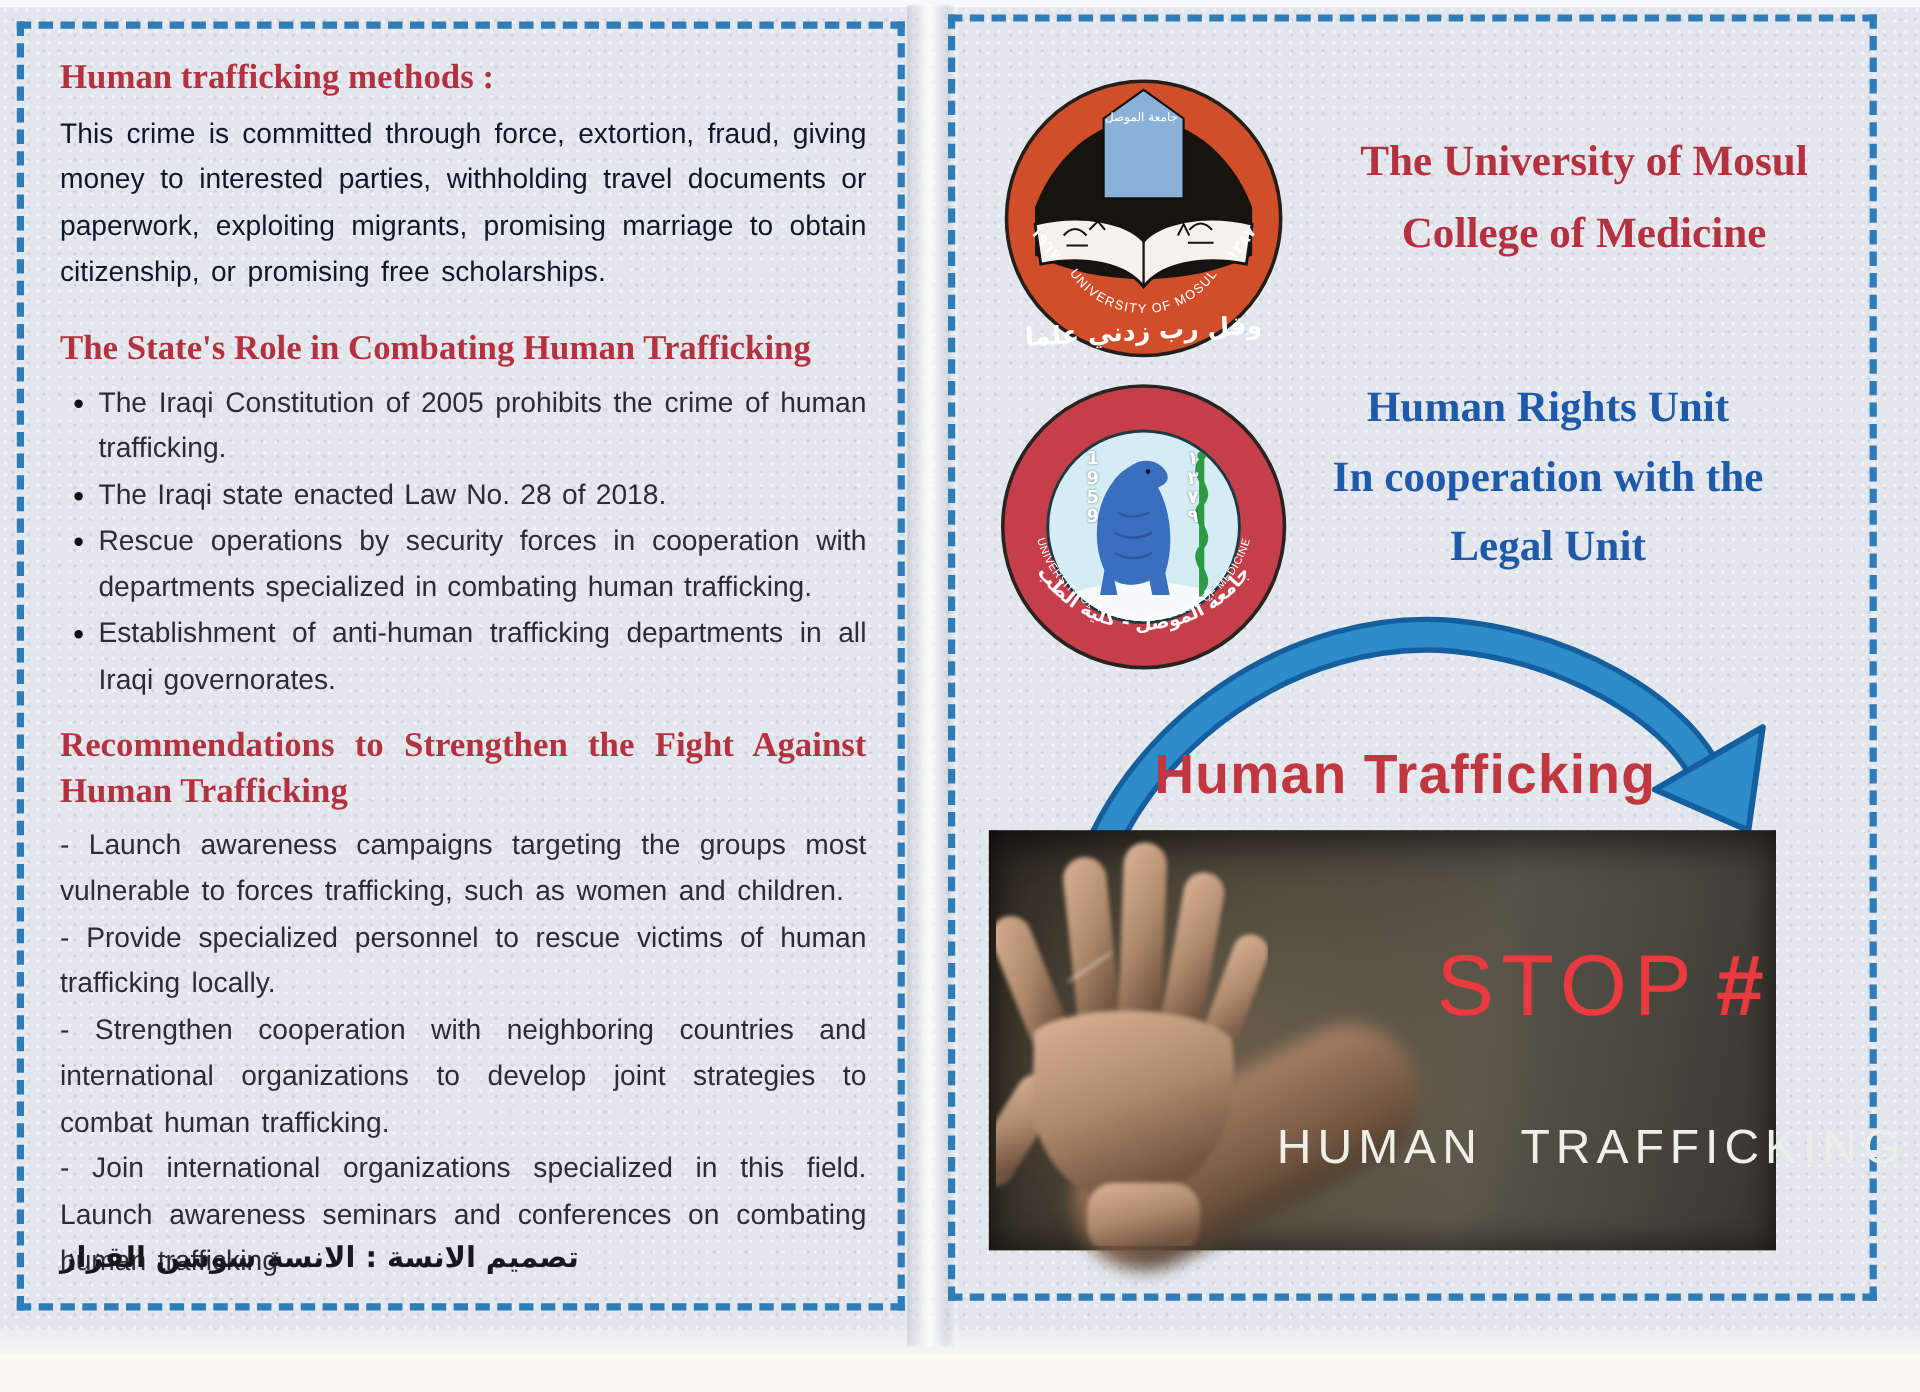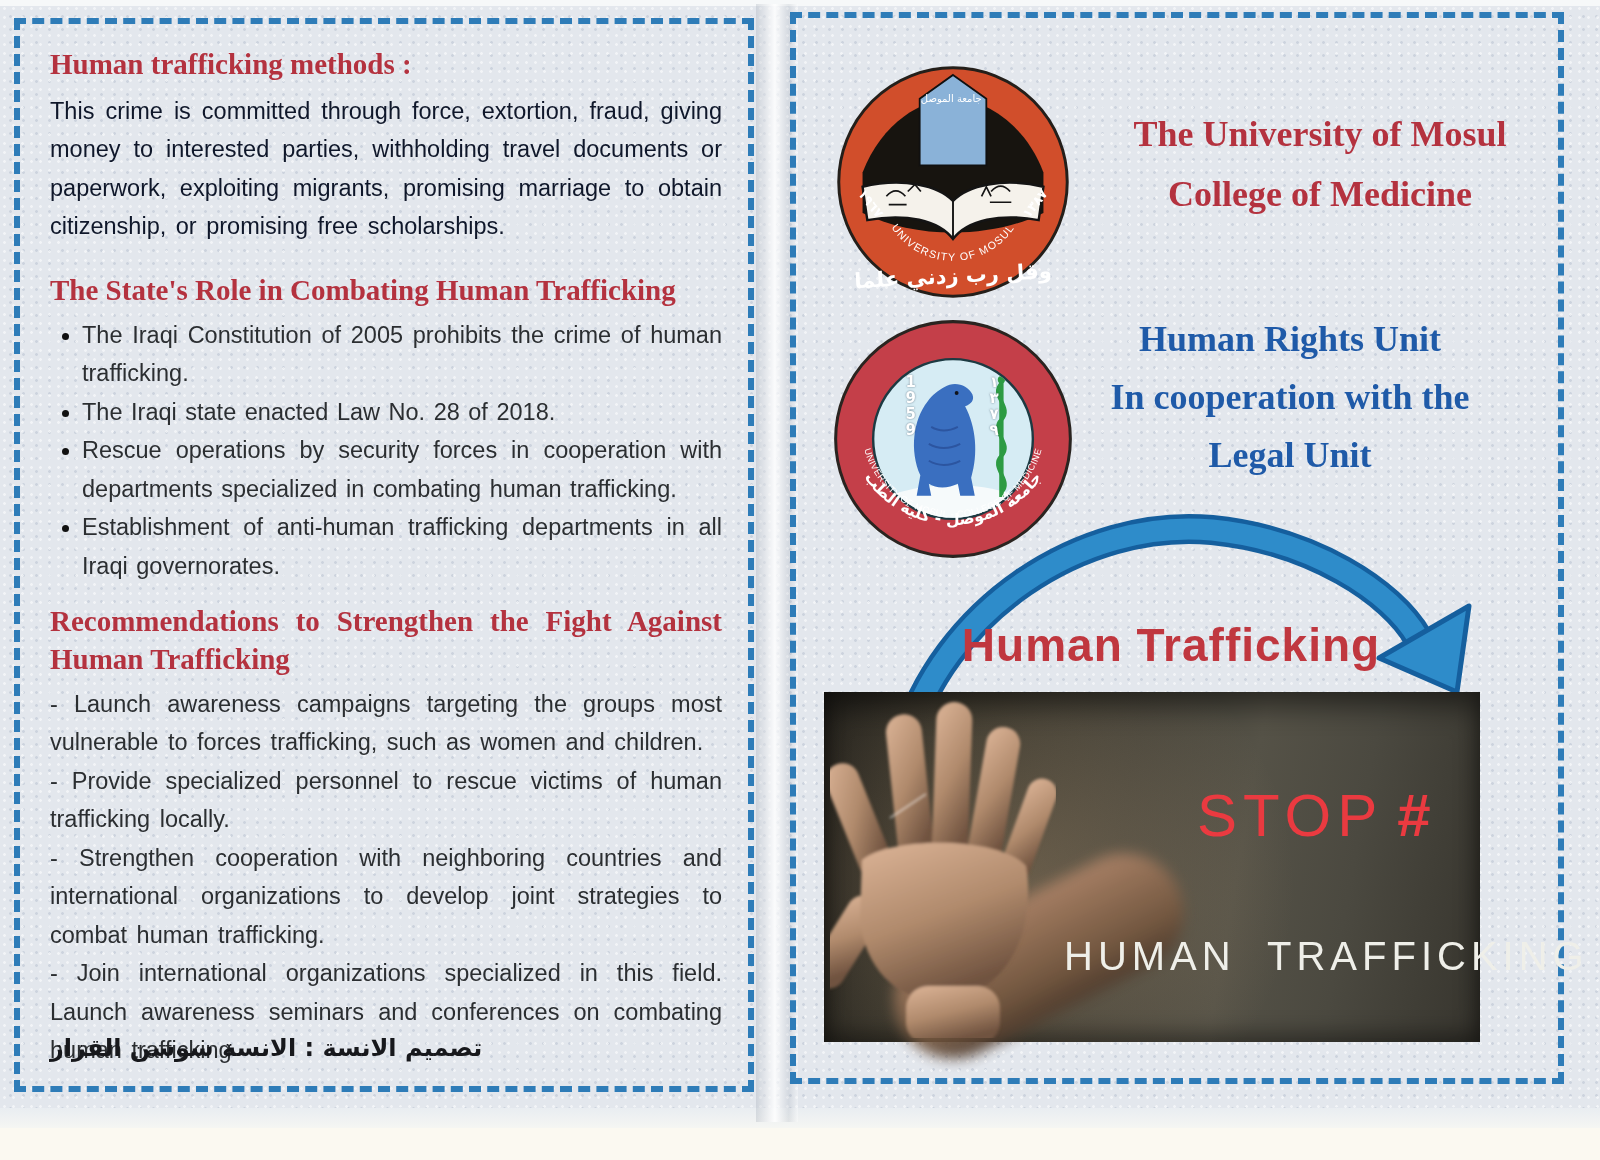--- a/index.html
+++ b/index.html
@@ -55,21 +55,21 @@
   .poster{position:absolute;left:28px;top:674px;width:656px;height:350px;z-index:2;
           background:
             radial-gradient(circle at 30% 55%, rgba(208,172,130,0.30), rgba(0,0,0,0) 55%),
             linear-gradient(100deg,#23211c 0%,#35332a 20%,#45433a 45%,#555247 62%,#4b4940 78%,#37352e 100%);
           box-shadow:inset 0 16px 26px rgba(0,0,0,0.45), inset 0 -10px 20px rgba(0,0,0,0.35);}
   .arm{position:absolute;left:60px;top:205px;width:310px;height:118px;border-radius:60px;
        transform:rotate(-27deg);filter:blur(7px);opacity:.92;
        background:linear-gradient(180deg,#ad8367,#74573f 70%,#4e3a2c);}
   .hand{position:absolute;left:6px;top:6px;width:226px;height:340px;}
   .stop-line{position:absolute;left:373px;top:94px;width:272px;line-height:1;
-       color:#ea3a40;font-size:60px;white-space:nowrap;}
+       color:#ea3a40;font-size:72px;white-space:nowrap;}
   .stop-word{font-weight:normal;letter-spacing:6px;}
   .stop-hash{font-weight:bold;margin-left:14px;}
   .poster-sub{position:absolute;left:240px;top:242px;width:420px;text-align:center;
        color:#efefe9;font-size:40px;letter-spacing:5px;word-spacing:16px;white-space:nowrap;}
   
   .year-v{position:absolute;width:17px;word-break:break-all;line-height:1.08;text-align:center;
        font-size:15px;font-weight:bold;color:#ffffff;direction:ltr;
        font-family:"DejaVu Sans",sans-serif;text-shadow:0 0 2px rgba(20,40,60,.6);}
   .shield-text{position:absolute;left:36.5%;top:12.5%;width:27%;text-align:left;
        font-family:"DejaVu Sans",sans-serif;font-size:10px;line-height:1.15;color:#fff;}

